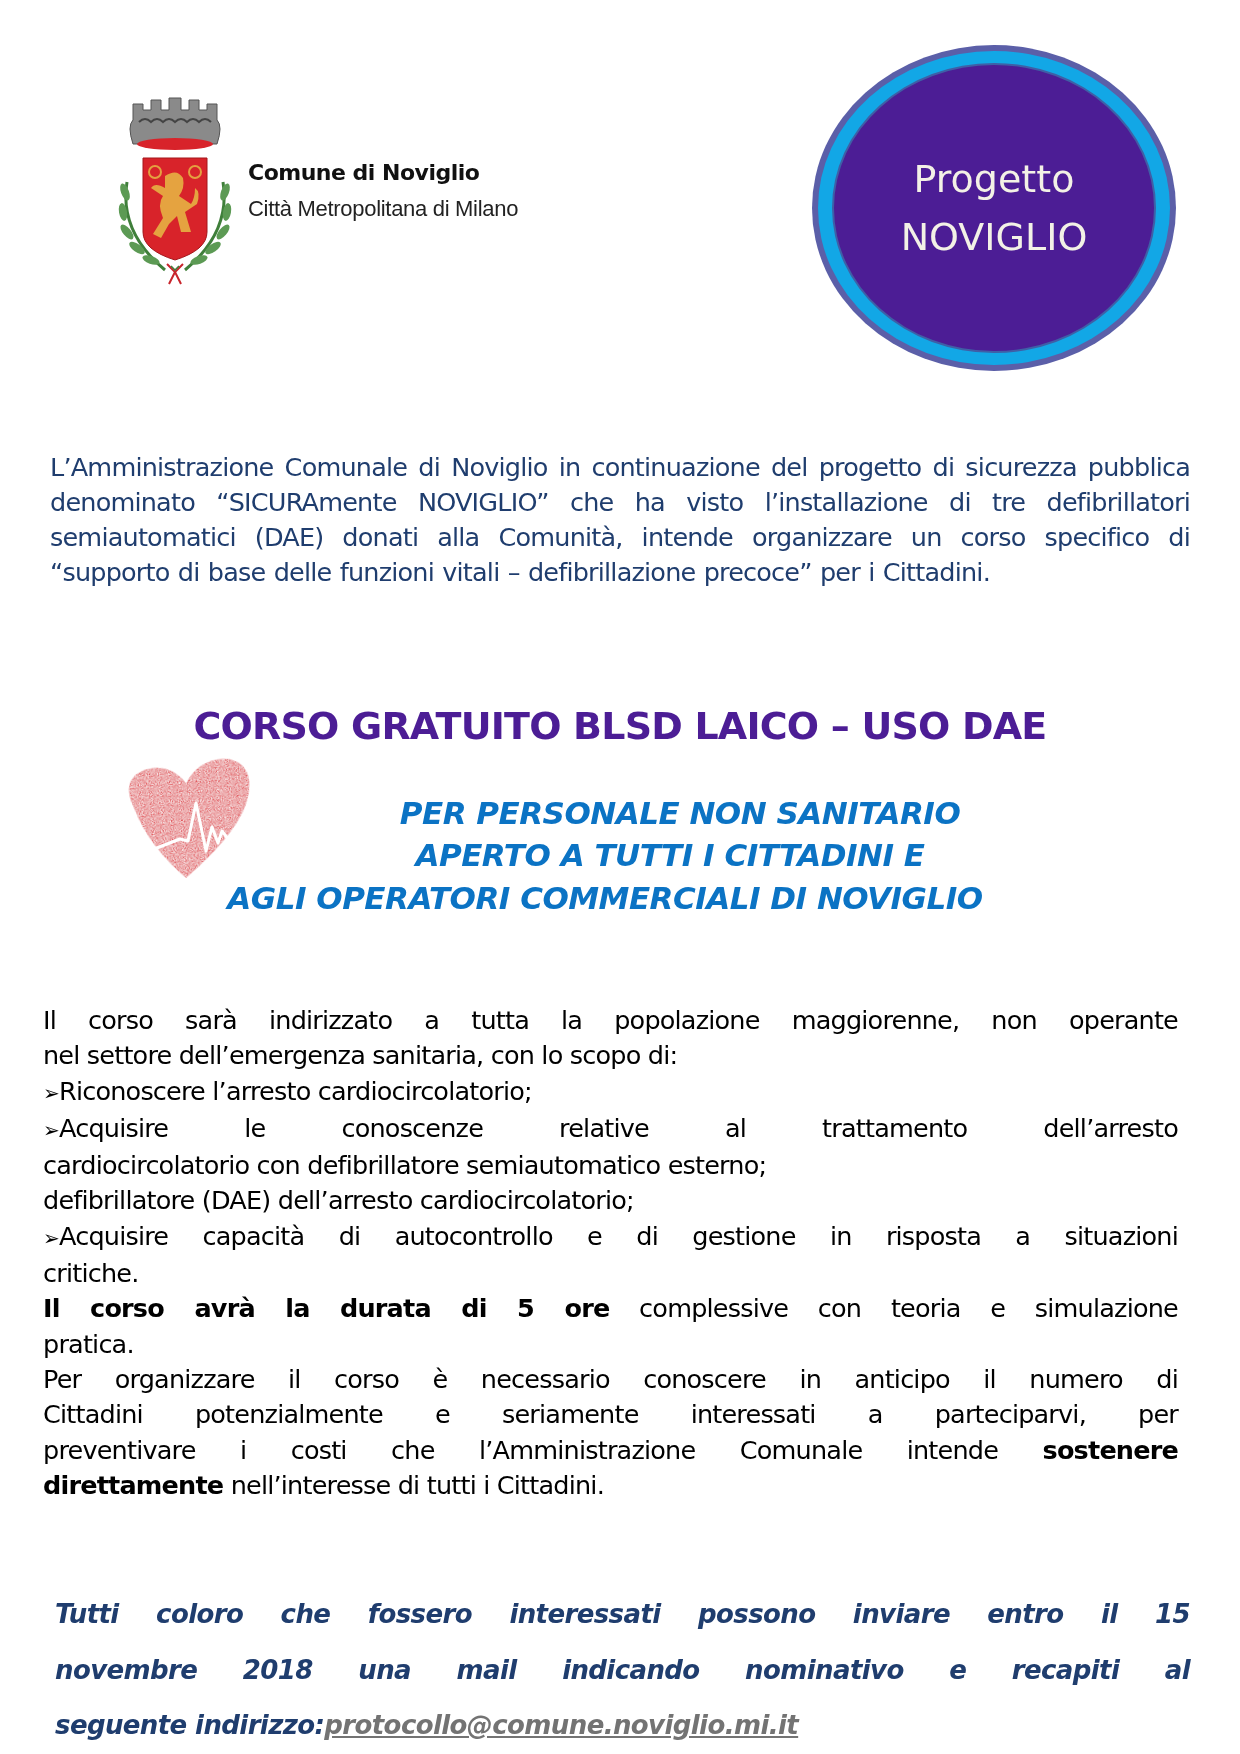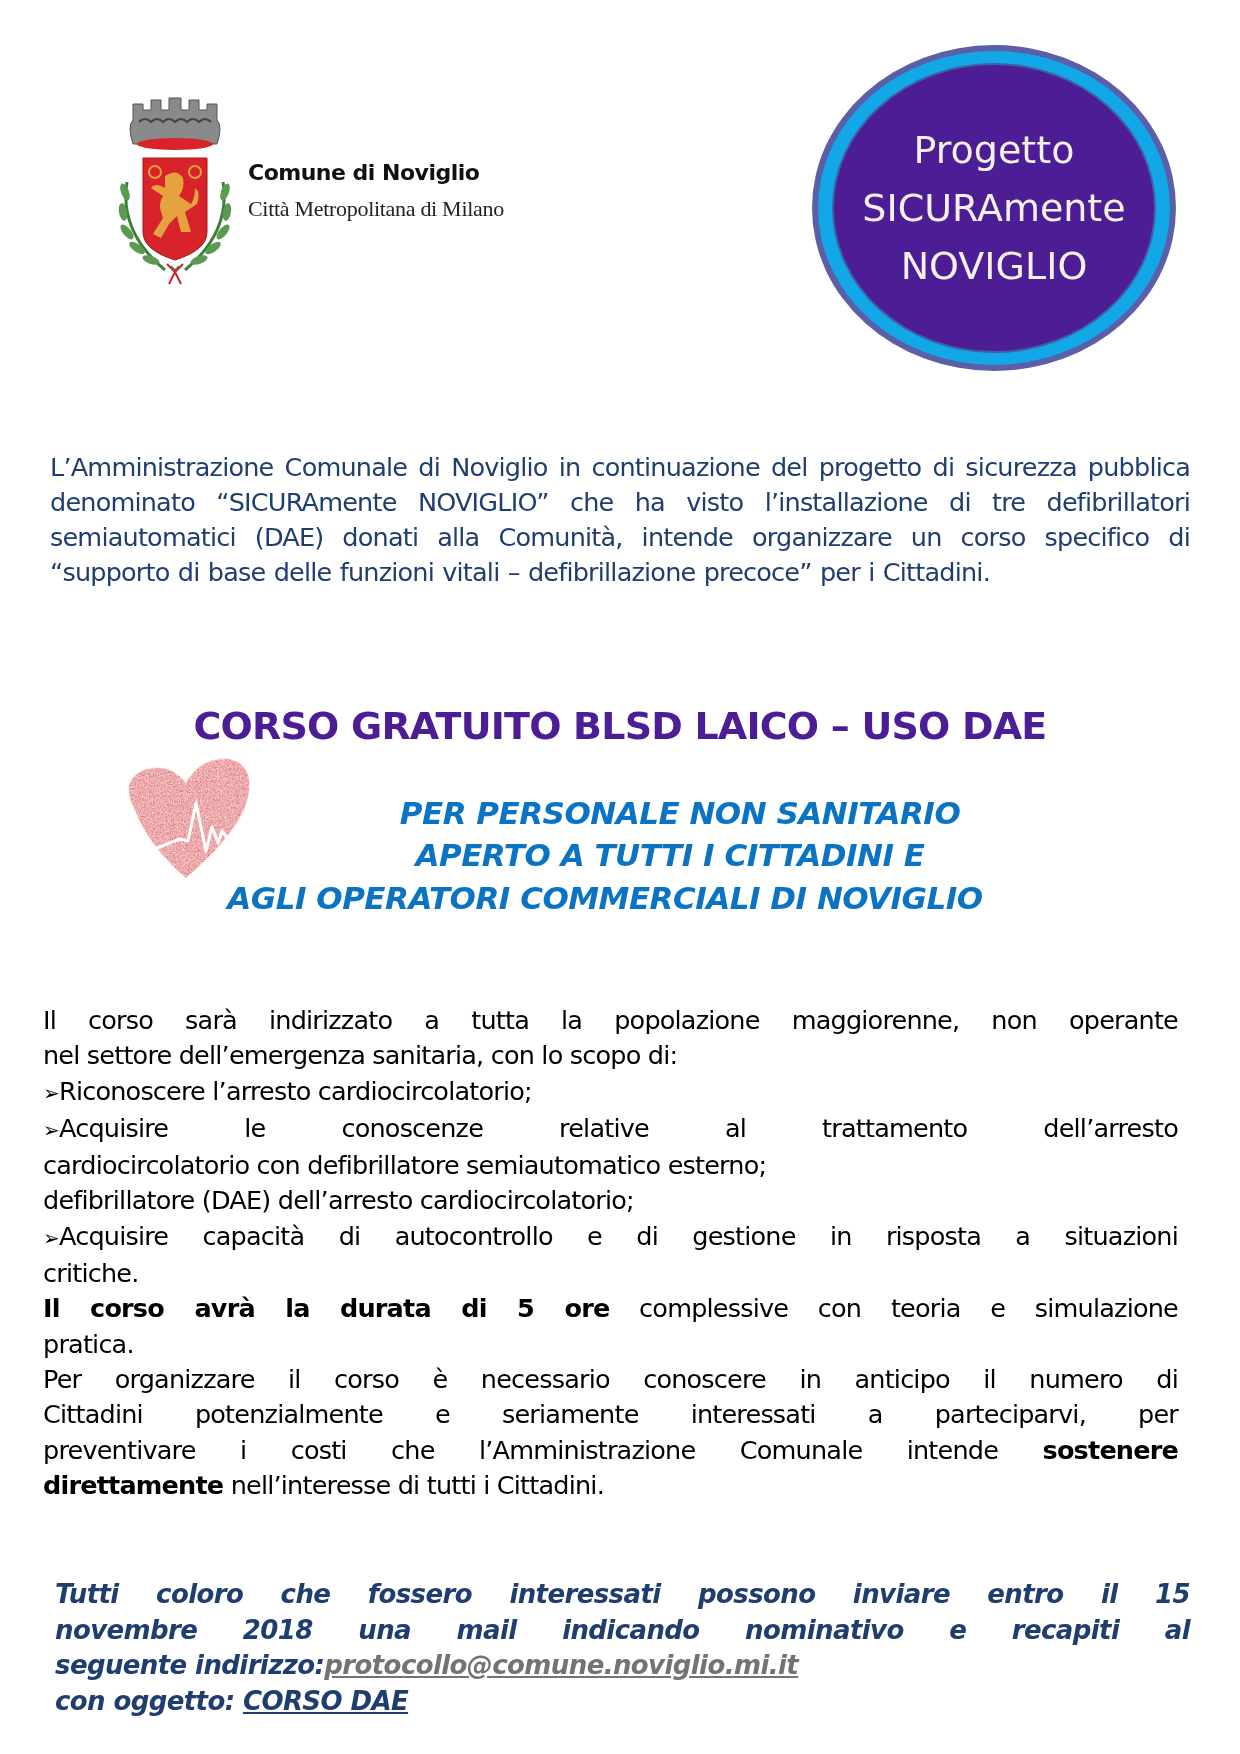--- a/index.html
+++ b/index.html
@@ -4,21 +4,21 @@
   <style>
     html, body { margin: 0; padding: 0; background: #ffffff; }
     body { width: 1240px; height: 1754px; position: relative; overflow: hidden;
            font-family: "DejaVu Sans", sans-serif; }
     .abs { position: absolute; }
 
     
     .crest { left: 105px; top: 92px; width: 140px; height: 195px; }
     .comune-name { left: 248px; top: 160px; font-family: "DejaVu Sans", sans-serif;
                    font-size: 22px; font-weight: bold; color: #111; letter-spacing: -0.5px; }
-    .comune-sub { left: 248px; top: 196px; font-family: Liberation Serif, serif;
+    .comune-sub { left: 248px; top: 196px; font-family: Liberation Sans, sans-serif;
                   font-size: 22px; color: #222; letter-spacing: -0.3px; }
 
     .badge { left: 812px; top: 45px; width: 364px; height: 326px; }
     .badge-outer { position: absolute; inset: 0; border-radius: 50%; background: #5b5fa8; }
     .badge-ring { position: absolute; left: 6px; top: 6px; right: 6px; bottom: 6px;
                   border-radius: 50%; background: #12a7e6; }
     .badge-inner { position: absolute; left: 20px; top: 18px; right: 20px; bottom: 18px;
                    border-radius: 50%; background: #4c1d95; border: 2px solid #3f5fa6;
                    display: flex; flex-direction: column; align-items: center; justify-content: center; }
     .badge-line { color: #f3f1e6; font-family: "DejaVu Sans", sans-serif; font-size: 38px;
@@ -44,21 +44,21 @@
              font-size: 25.5px; line-height: 35.3px; color: #000000; text-align: justify;
              letter-spacing: -0.8px; }
     .body2 .line { display: block; }
     .just { text-align: justify; text-align-last: justify; }
     .bullet { display: inline-block; width: 16px; font-size: 20px; }
     b { font-weight: bold; }
 
     .cta { left: 55px; top: 1577px; width: 1135px; font-family: "DejaVu Sans", sans-serif;
            font-size: 26px; line-height: 35.5px; font-weight: bold; font-style: italic;
            color: #1f3d6e; letter-spacing: -0.6px; }
-    .cta .line { display: block; }
+    .cta .line { display: block; margin-top: 20px; }
     .cta a { color: #737373; text-decoration: underline; }
   </style>
 </head>
 <body>
 
 <div class="abs crest">
   <svg width="140" height="195" viewBox="0 0 140 195">
 
     <path d="M28 28 L28 12 L38 12 L38 18 L46 18 L46 8 L56 8 L56 18 L64 18 L64 6 L76 6 L76 18 L84 18 L84 8 L94 8 L94 18 L102 18 L102 12 L112 12 L112 28 Q118 34 112 52 L28 52 Q22 34 28 28 Z" fill="#8a8a8a" stroke="#555" stroke-width="1"></path>
     <path d="M34 30 Q40 24 46 30 Q52 24 58 30 Q64 24 70 30 Q76 24 82 30 Q88 24 94 30 Q100 24 106 30" fill="none" stroke="#444" stroke-width="2"></path>
@@ -90,21 +90,20 @@
   </svg>
 </div>
 <div class="abs comune-name">Comune di Noviglio</div>
 <div class="abs comune-sub">Città Metropolitana di Milano</div>
 
 <div class="abs badge">
   <div class="badge-outer"></div>
   <div class="badge-ring"></div>
   <div class="badge-inner">
     <div class="badge-line">Progetto</div>
-    <div class="badge-line">SICURAmente</div>
     <div class="badge-line">NOVIGLIO</div>
   </div>
 </div>
 
 <div class="abs intro">
   <p>L’Amministrazione Comunale di Noviglio in continuazione del progetto di sicurezza pubblica denominato “SICURAmente NOVIGLIO” che ha visto l’installazione di tre defibrillatori semiautomatici (DAE) donati alla Comunità, intende organizzare un corso specifico di “supporto di base delle funzioni vitali – defibrillazione precoce” per i Cittadini.</p>
 </div>
 
 <div class="abs headline">CORSO GRATUITO BLSD LAICO – USO DAE</div>
 

